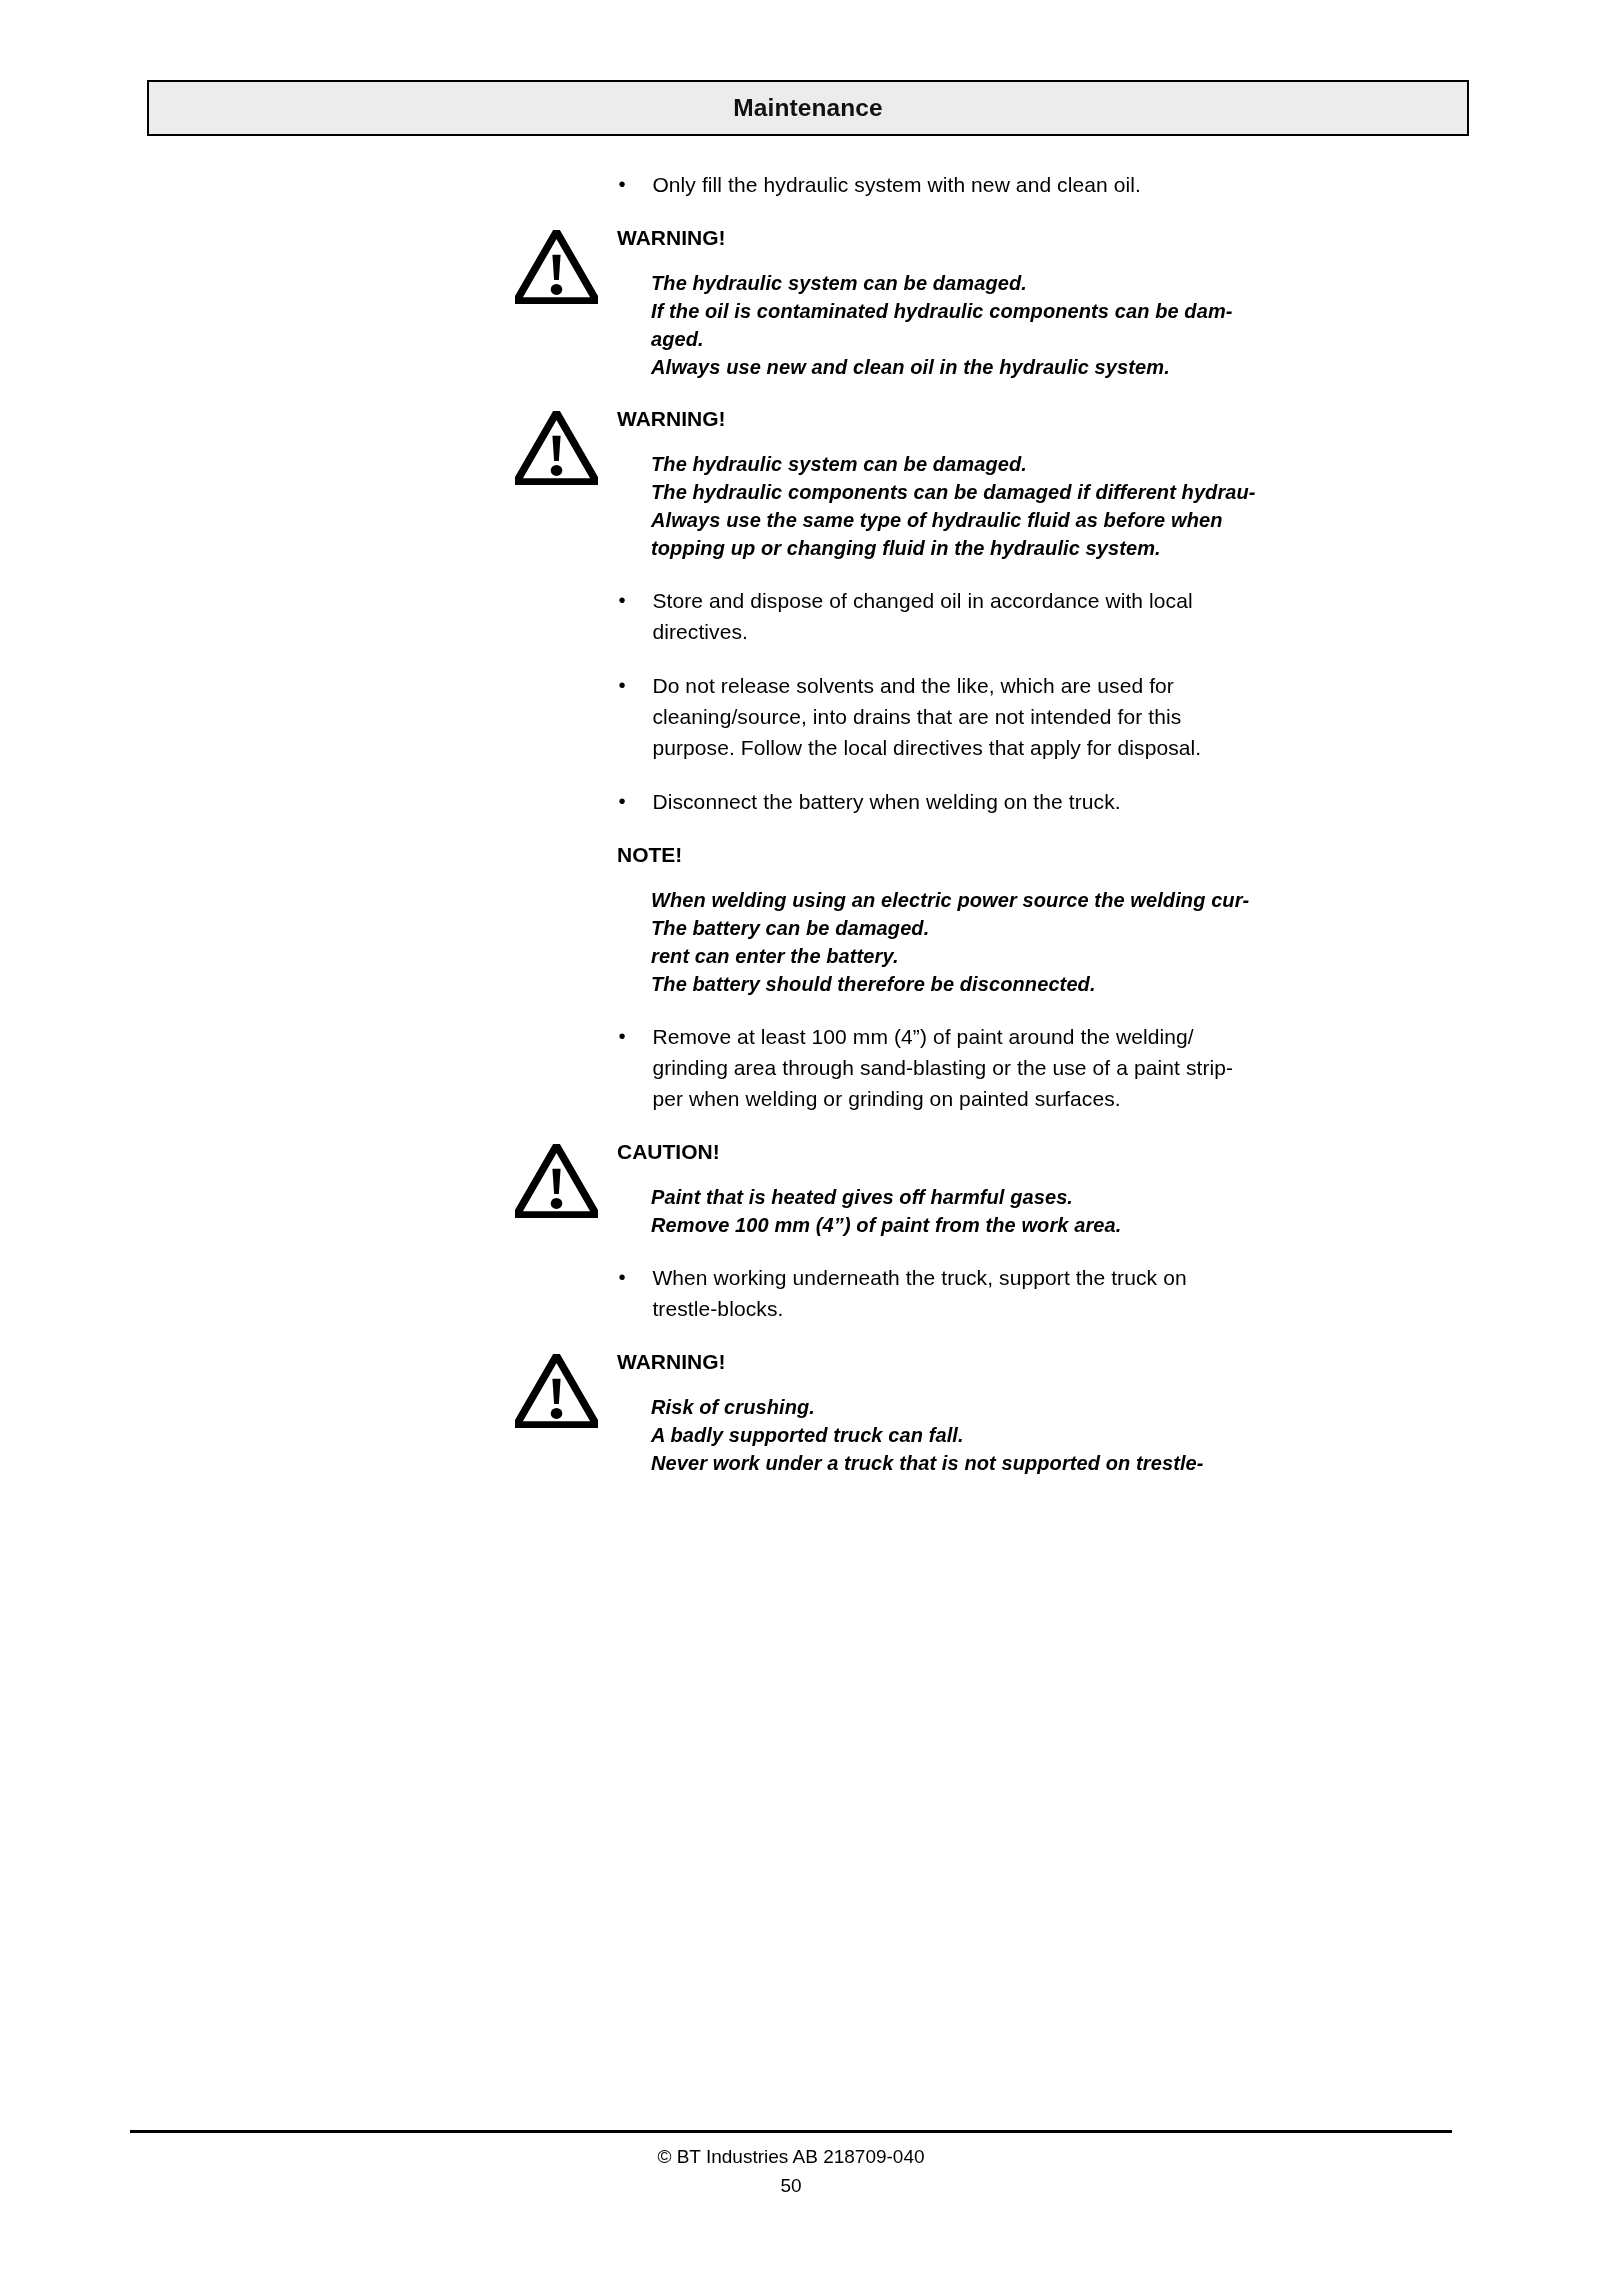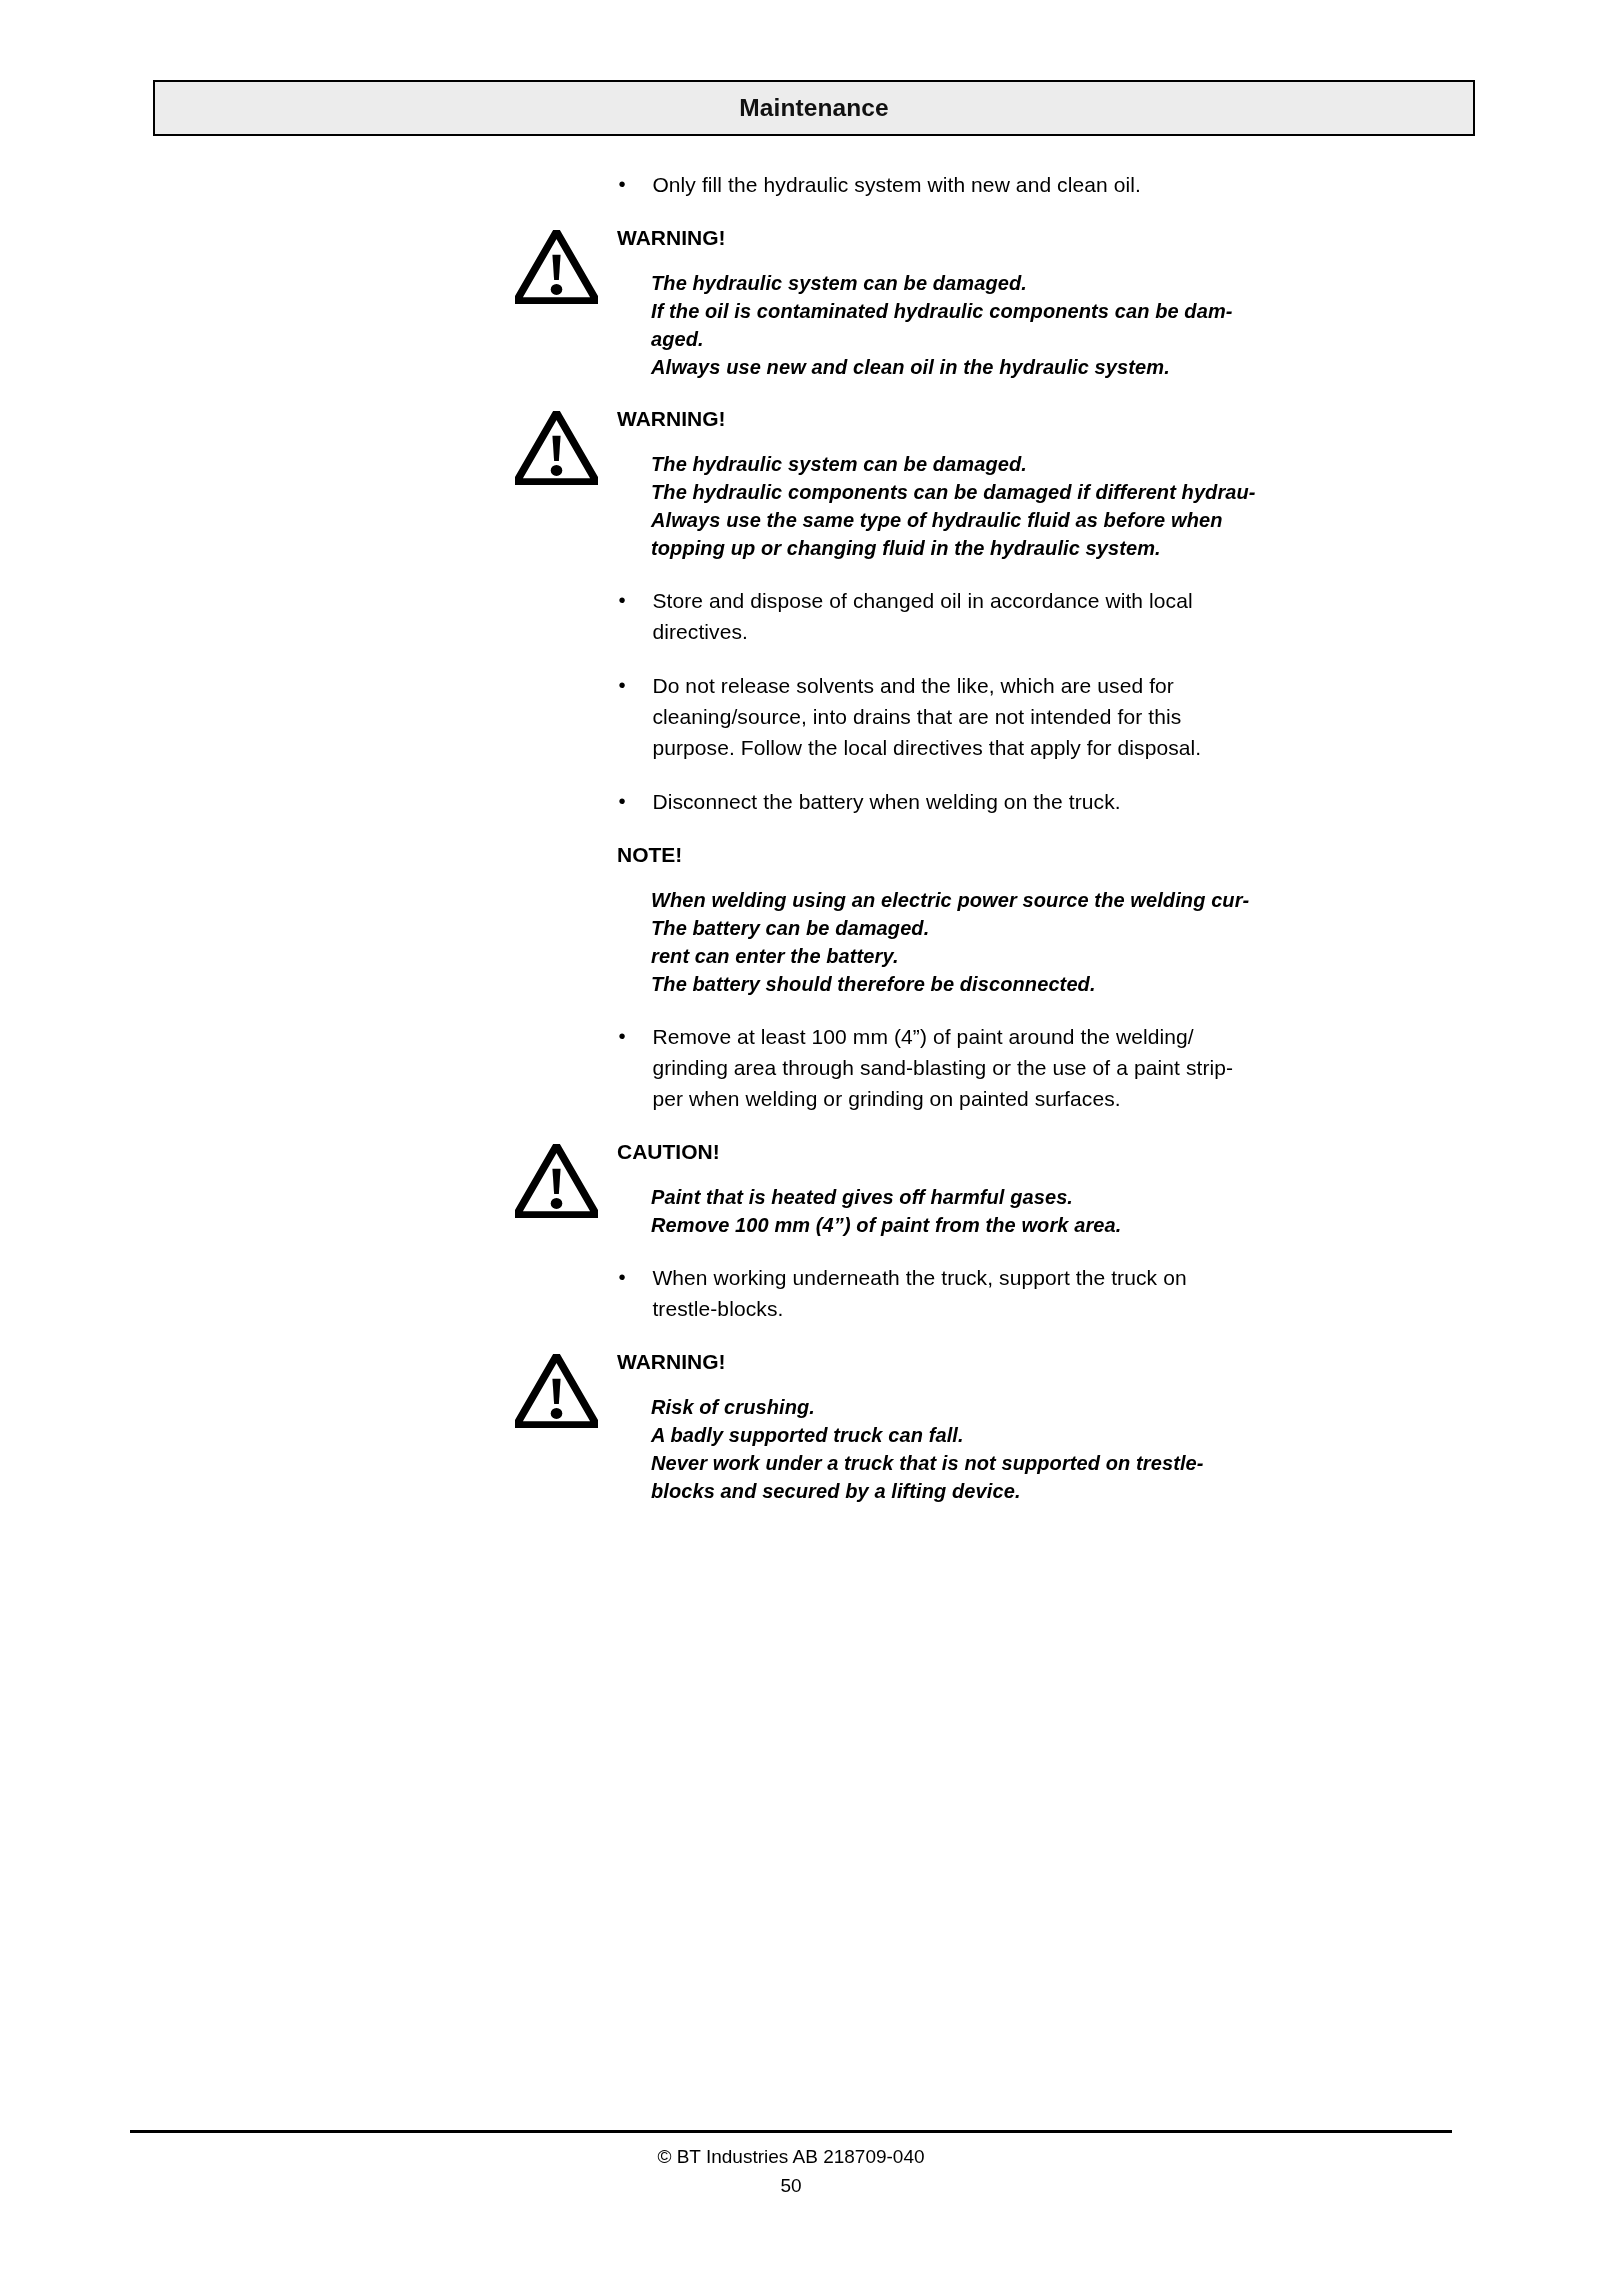--- a/index.html
+++ b/index.html
@@ -12,21 +12,21 @@
     height: 2295px;
     position: relative;
     font-family: "Liberation Sans", sans-serif;
     color: #000000;
     overflow: hidden;
   }
 
   
   .page-header {
     position: absolute;
-    left: 153px;
+    left: 147px;
     top: 80px;
     width: 1322px;
     height: 56px;
     box-sizing: border-box;
     background: #ECECEC;
     border: 2px solid #000000;
     display: flex;
     align-items: center;
     justify-content: center;
   }
@@ -262,21 +262,20 @@
             <path d="M61 2 L120 104 L2 104 Z" fill="none" stroke="#000" stroke-width="11" stroke-linejoin="miter"></path>
             <path d="M55 36 L67 36 L64.5 73 L57.5 73 Z" fill="#000"></path>
             <ellipse cx="61" cy="87" rx="8.5" ry="8" fill="#000"></ellipse>
           </svg></span></div>
       <div class="block-body">
         <div class="admon-heading">WARNING!</div>
         <div class="admon-lines">
           <div class="admon-line">Risk of crushing.</div>
           <div class="admon-line">A badly supported truck can fall.</div>
           <div class="admon-line">Never work under a truck that is not supported on trestle-</div>
-          <div class="admon-line">blocks and secured by a lifting device.</div>
         </div>
       </div>
     </div>
   </div>
 
 <div class="page-footer">
   <div class="footer-rule"></div>
   <div class="footer-line">© BT Industries AB 218709-040</div>
   <div class="footer-page-number">50</div>
 </div>

